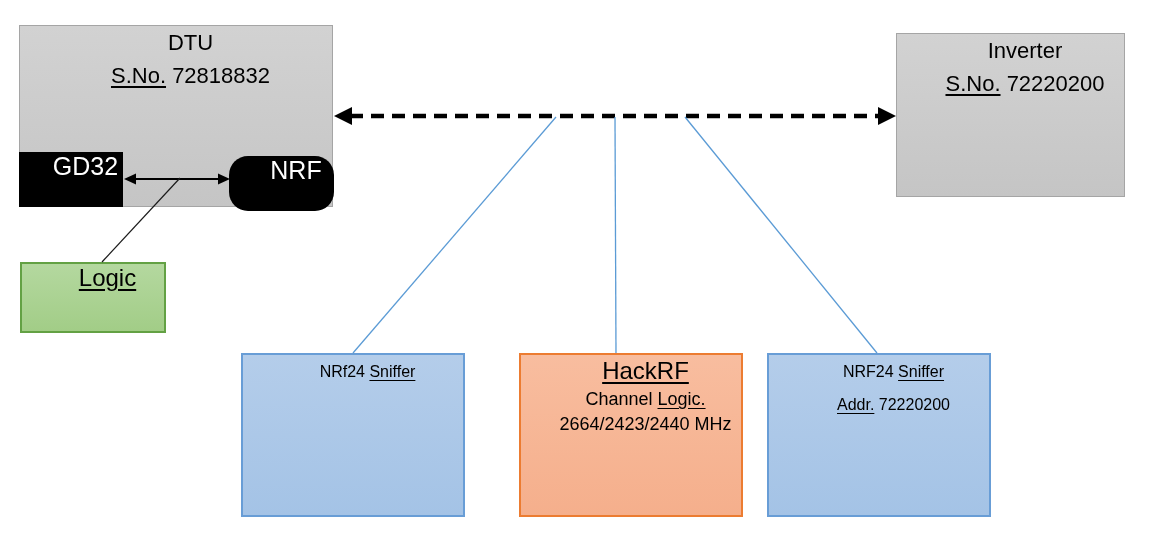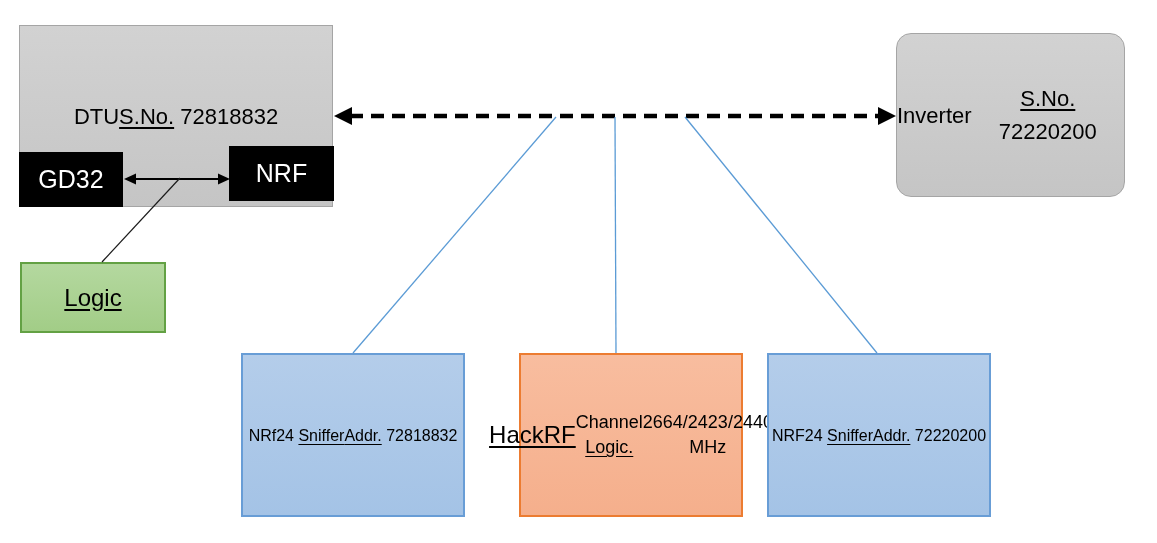--- a/index.html
+++ b/index.html
@@ -1,32 +1,32 @@
 <!DOCTYPE html>
 <html><head>
 <meta charset="utf-8">
 <style>
   html,body{margin:0;padding:0;background:#fff;}
   .canvas{
     position:relative;width:1157px;height:543px;background:#ffffff;overflow:hidden;
     font-family:"Liberation Sans", sans-serif;color:#000;
   }
-  .box{position:absolute;box-sizing:border-box;display:flex;
-       align-items:center;justify-content:center;text-align:center;}
+  .box{position:absolute;box-sizing:border-box;display:flex;flex-direction:column;
+       align-items:center;text-align:center;padding-left:29px;}
   .gray-box{
     background:linear-gradient(#d2d2d2,#c5c5c5);
     border:1px solid #a5a5a5;
   }
   .dtu{left:19px;top:25px;width:314px;height:182px;font-size:22px;line-height:33px;}
-  .inverter{left:896px;top:33px;width:229px;height:164px;font-size:22px;line-height:33px;border-radius:15px;}
+  .inverter{left:896px;top:33px;width:229px;height:164px;font-size:22px;line-height:33px;}
   .chip{
     background:#000;color:#ffffff;font-size:25px;
   }
   .gd32{left:19px;top:152px;width:104px;height:55px;}
-  .nrf{left:229px;top:146px;width:105px;height:55px;}
+  .nrf{left:229px;top:156px;width:105px;height:55px;border-radius:19px;}
   .logic{
     left:20px;top:262px;width:146px;height:71px;
     background:linear-gradient(#b4d89f,#a2cd87);
     border:2px solid #63a144;font-size:24px;
   }
   .sniffer{
     background:linear-gradient(#b4cdea,#a4c3e6);
     border:2px solid #689dd6;
     font-size:16px;line-height:33px;
   }
@@ -71,21 +71,20 @@
     <span class="sq">Logic</span>
   </div>
 
   <div class="box gray-box inverter">
     <div>Inverter</div>
     <div><span class="sq">S.No.</span><span> 72220200</span></div>
   </div>
 
   <div class="box sniffer sniffer1">
     <div><span>NRf24 </span><span class="sq">Sniffer</span></div>
-    <div><span class="sq">Addr.</span><span> 72818832</span></div>
   </div>
 
   <div class="box hackrf">
     <div class="title"><span class="sq">HackRF</span></div>
     <div class="sub"><span>Channel </span><span class="sq">Logic.</span></div>
     <div class="sub">2664/2423/2440 MHz</div>
   </div>
 
   <div class="box sniffer sniffer2">
     <div><span>NRF24 </span><span class="sq">Sniffer</span></div>

